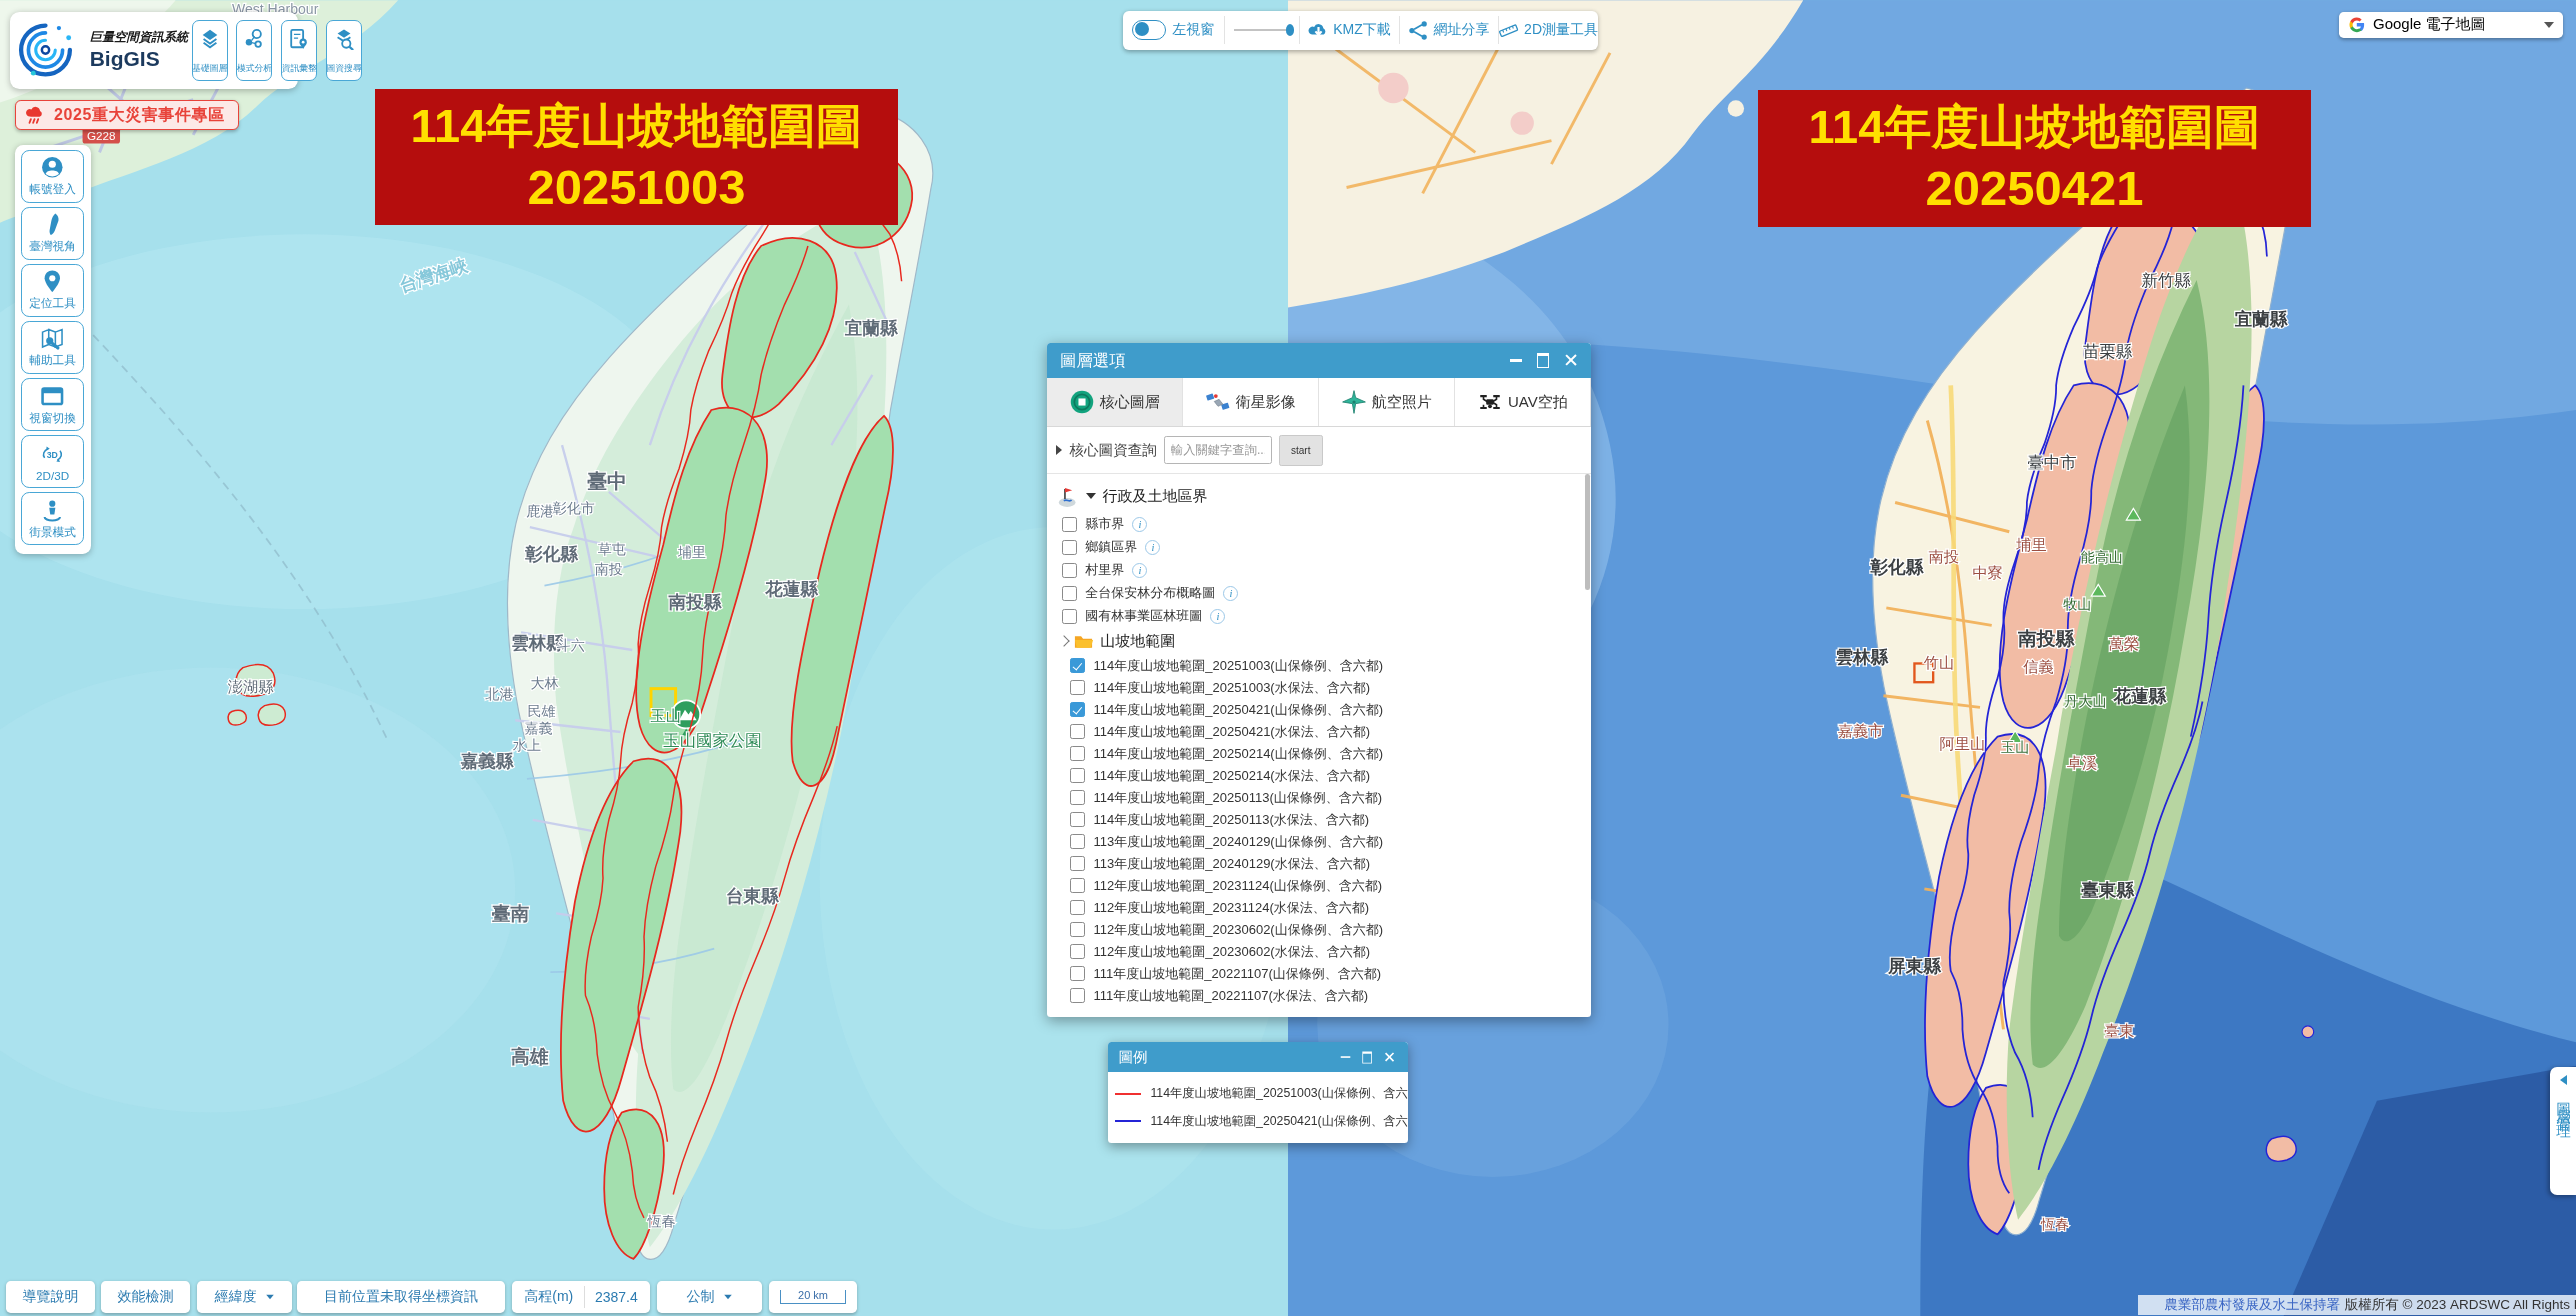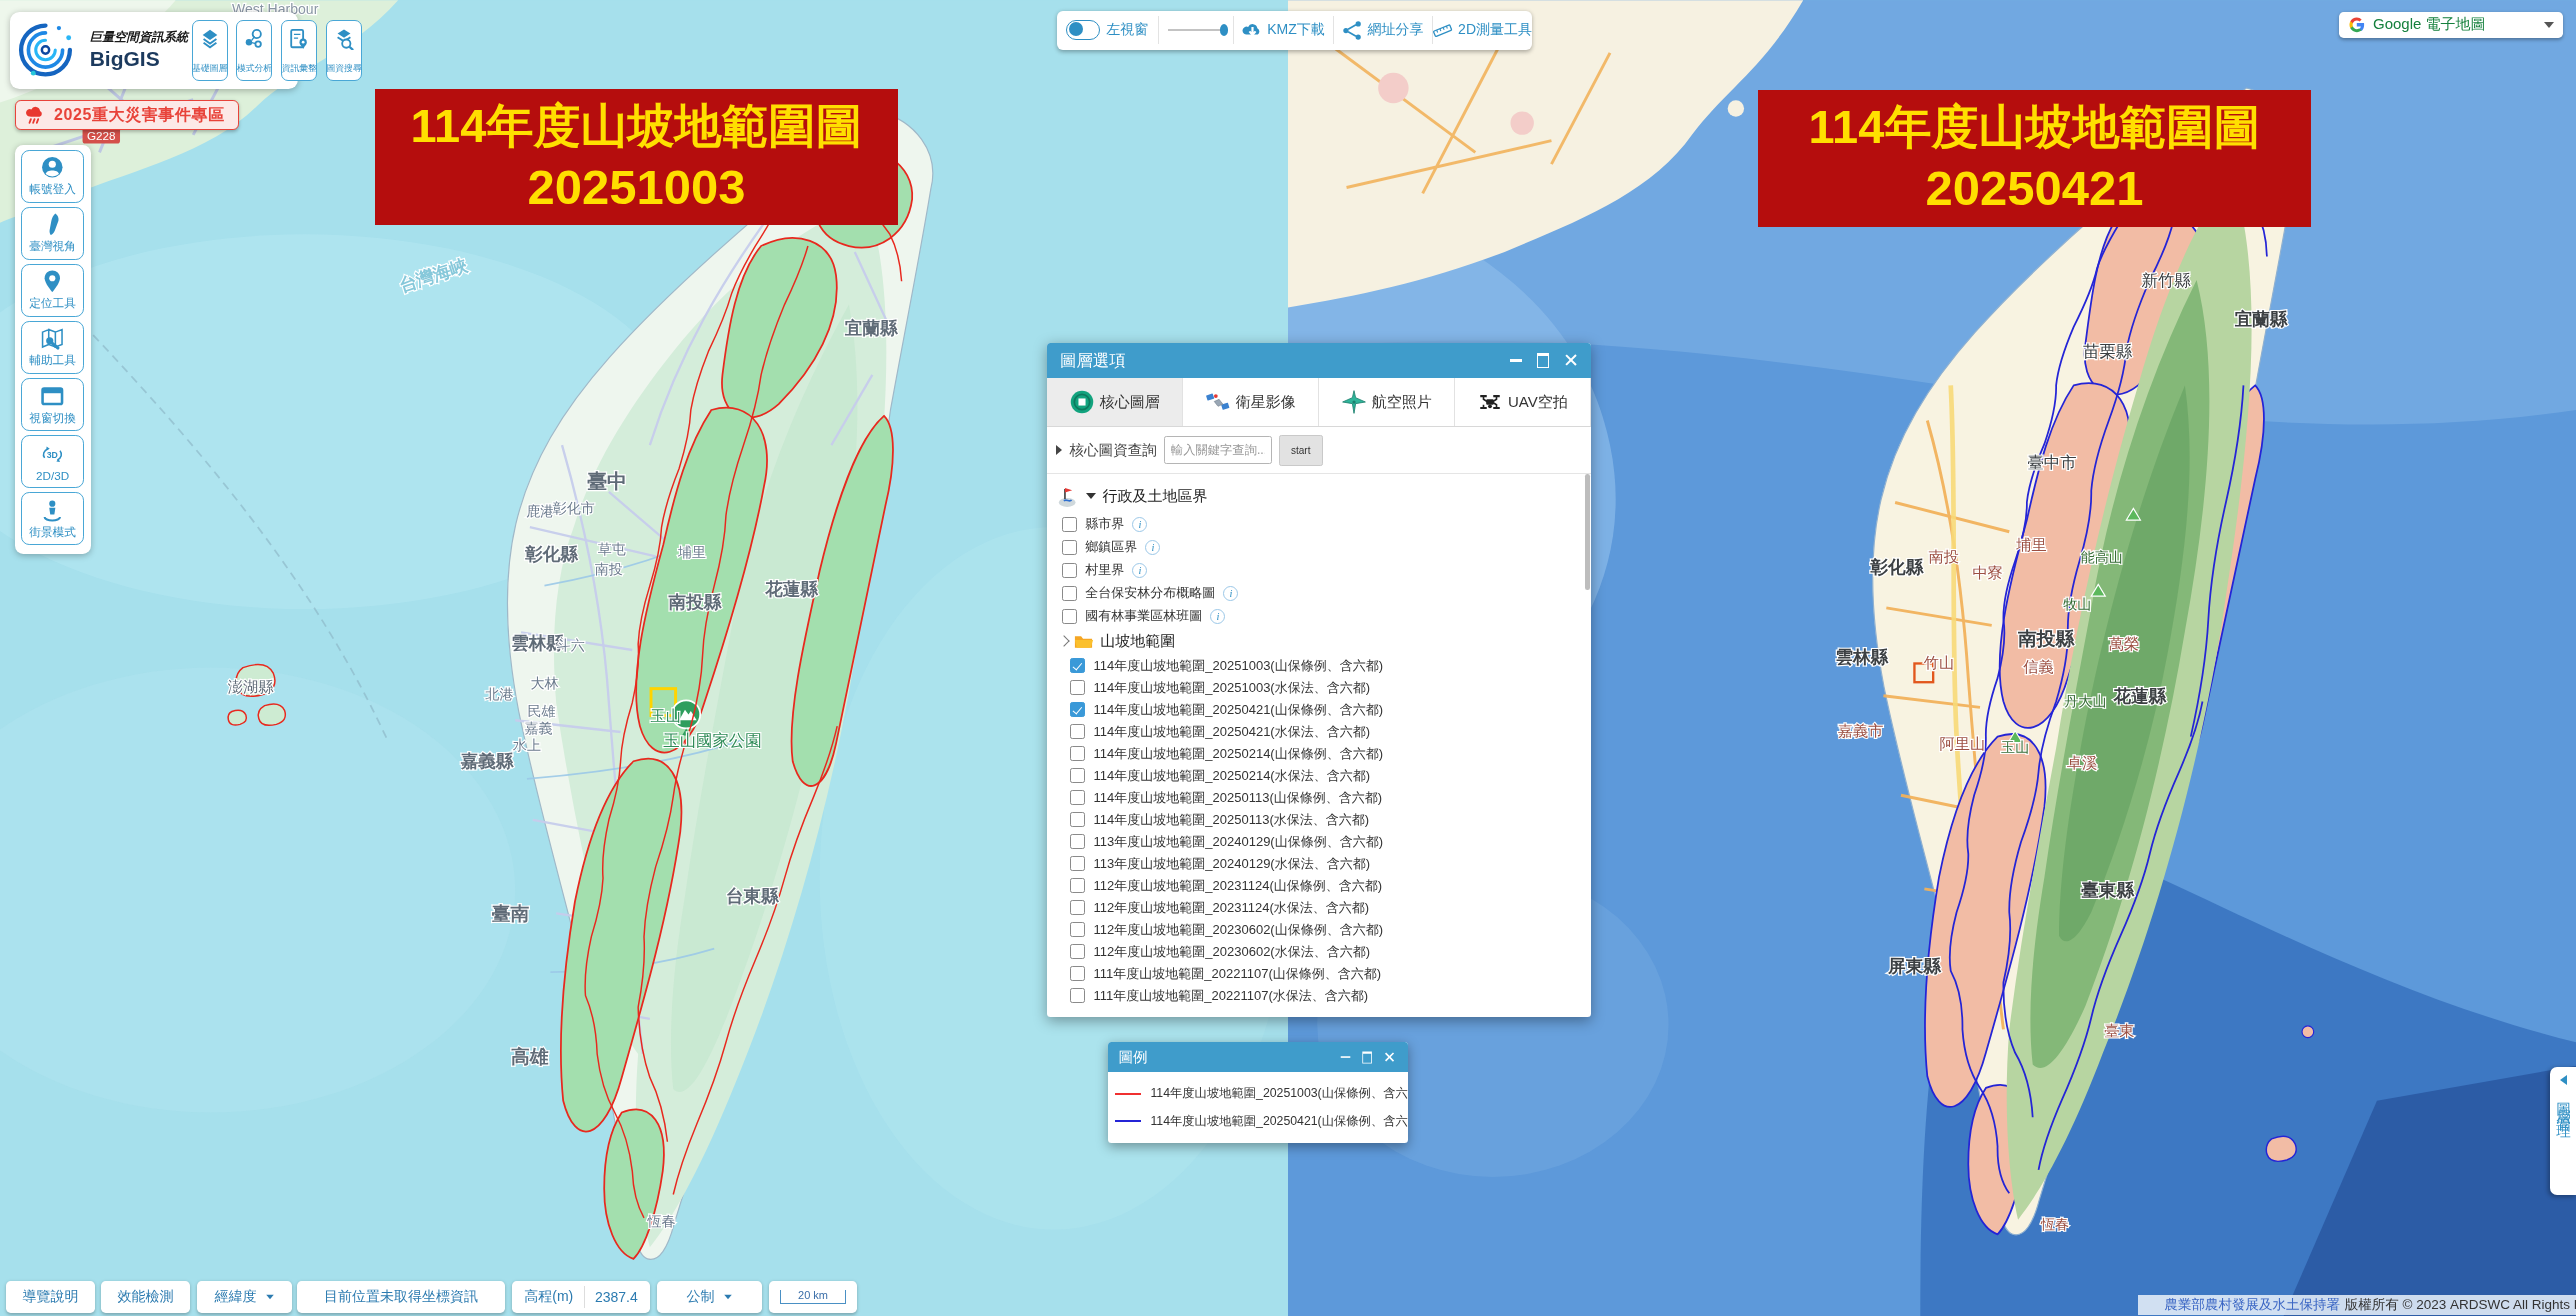--- a/index.html
+++ b/index.html
@@ -28,36 +28,36 @@
   .event-banner .lb{font-size:16px;font-weight:bold;color:#e8433a;letter-spacing:0.6px;white-space:nowrap;}
   
   .sidebar{left:14.6px;top:145px;width:76px;height:409px;background:#fff;border-radius:8.2px;
       box-shadow:0 1.8px 5.9px rgba(0,0,0,.25);display:flex;flex-direction:column;gap:4.1px;
       padding:4.7px 0;box-sizing:border-box;align-items:center;}
   .side-btn{width:63px;height:53px;border:1.2px solid #49a7d6;border-radius:8.2px;background:#fff;
       display:flex;flex-direction:column;align-items:center;justify-content:center;gap:2.3px;cursor:pointer;box-sizing:border-box;}
   .side-btn .ic{width:24.6px;height:24.6px;}
   .side-btn .lb{font-size:11.7px;color:#2e8fc4;white-space:nowrap;}
   
-  .top-toolbar{left:1057px;top:10.5px;width:475px;height:39px;background:#fff;border-radius:5.9px;
+  .top-toolbar{left:1123px;top:10.5px;width:475px;height:39px;background:#fff;border-radius:5.9px;
       box-shadow:0 1.2px 4.7px rgba(0,0,0,.3);display:flex;align-items:center;}
   .tt-sec{display:flex;align-items:center;gap:5.9px;padding:0 9.4px;height:100%;}
   .tt-div{width:0.6px;height:70%;background:#e3e3e3;}
   .toggle{width:34px;height:20px;border:1.8px solid #2e8fc4;border-radius:11.7px;position:relative;box-sizing:border-box;}
   .toggle .knob{position:absolute;left:1.2px;top:1.2px;width:14px;height:14px;border-radius:50%;background:#2e8fc4;}
   .tt-label{font-size:14px;color:#2e8fc4;white-space:nowrap;}
   .slider-line{width:56px;height:1.8px;background:#c3c3c3;position:relative;}
   .slider-dot{position:absolute;right:-4.7px;top:-5.3px;width:8.8px;height:12.3px;border-radius:50%;background:#2e8fc4;}
   .tt-btn{display:flex;align-items:center;gap:4.7px;cursor:pointer;}
   .tt-btn .ic{width:21px;height:21px;}
   
   .basemap-select{left:2339px;top:11.7px;width:224px;height:26px;background:#fff;border-radius:4.7px;
       box-shadow:0 1.2px 3.5px rgba(0,0,0,.3);display:flex;align-items:center;gap:7px;padding:0 9.4px;box-sizing:border-box;cursor:pointer;}
   .basemap-select .ic{width:17.6px;height:17.6px;}
-  .basemap-select .lb{font-size:15px;color:#15803d;flex:1;}
+  .basemap-select .lb{font-size:15px;color:#000000;flex:1;}
   .caret{width:0;height:0;border-left:5.3px solid transparent;border-right:5.3px solid transparent;border-top:6.4px solid #555;}
   
   .title-banner{background:#b50d0d;color:#ffdf00;font-weight:bold;text-align:center;
       display:flex;flex-direction:column;justify-content:center;line-height:1.28;}
   .tb-left{left:375px;top:89px;width:523px;height:136px;}
   .tb-right{left:1758px;top:90px;width:553px;height:137px;}
   .title-banner .l1{font-size:47px;}
   .title-banner .l2{font-size:49px;}
   
   .layer-panel{left:1047px;top:343px;width:544px;height:674px;border-radius:3.5px;overflow:hidden;

